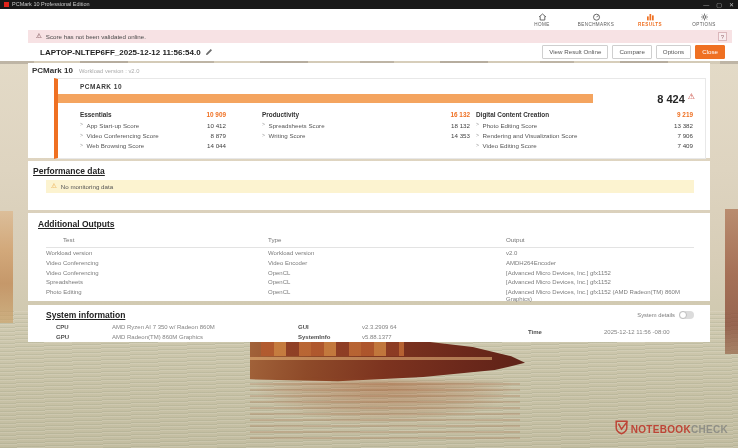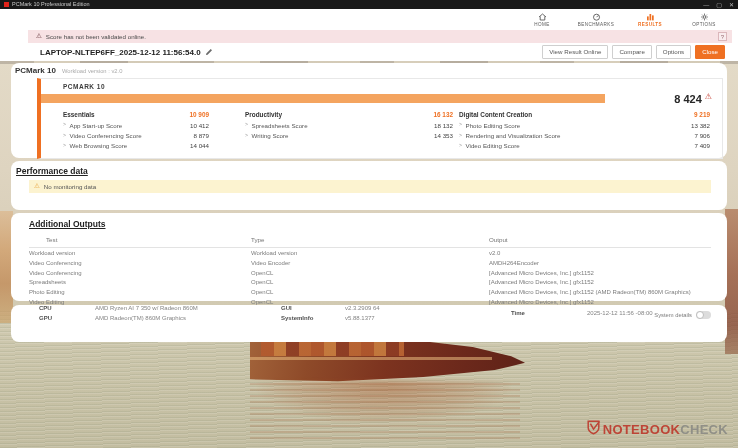--- a/index.html
+++ b/index.html
@@ -60,26 +60,26 @@
     background:repeating-linear-gradient(90deg,#b55a2e 0 13px,#cd8241 13px 25px,#8f3d24 25px 38px,#c06a35 38px 50px); }
   .ship .deckline { position:absolute; left:0; top:44%; width:88%; height:3px; background:rgba(235,190,130,.55); }
   .ship-bridge { position:absolute; left:272px; top:270px; width:26px; height:10px; background:#e9e1d0;
     box-shadow:14px 2px 0 -2px #d9d0bd; }
   .reflection { position:absolute; left:258px; top:320px; width:252px; height:42px; filter:blur(2px); opacity:.8;
     background:radial-gradient(ellipse at 50% 0%, rgba(165,80,35,.55) 0%, rgba(165,80,35,.18) 55%, rgba(165,80,35,0) 75%); }
   .reflect-streaks { position:absolute; left:250px; top:322px; width:270px; height:60px; opacity:.35;
     background:repeating-linear-gradient(180deg, rgba(150,70,30,.5) 0 2px, transparent 2px 6px); }
 
   .watermark { position:absolute; right:10px; bottom:9px; display:flex; align-items:center; gap:3px; opacity:.92; }
-  .wm-text { font-size:13px; font-weight:bold; letter-spacing:.3px; line-height:1; }
+  .wm-text { font-size:10px; font-weight:bold; letter-spacing:.3px; line-height:1; }
   .wm-text .w1 { color:#bd3b2e; }
   .wm-text .w2 { color:#8c8c85; }
 
   
-  .panel { position:relative; background:#fff; margin:0 11px;border-radius:8px; }
+  .panel { position:relative; background:#fff; margin:0 28px; }
   .p1 { margin-top:2px; height:95px; margin-bottom:3px; }
   .p2 { height:49px; margin-bottom:3px; }
   .p3 { height:88px; margin-bottom:4px; }
   .p4 { height:37px; }
 
   
   .p1-label { display:flex; align-items:baseline; padding:3px 0 2px 4px; }
   .p1-label .t { font-size:8px; font-weight:bold; color:#333; }
   .p1-label .v { font-size:5.8px; color:#ababab; margin-left:6px; }
   .score-box { position:relative; margin:1px 4px 0 26px; border:1px solid #e8e8e8; border-left:4px solid #ef7022; padding:4px 0 6px; }
@@ -103,21 +103,21 @@
   .sec-title { font-size:8.5px; font-weight:bold; color:#222;text-decoration:underline; }
   .p2 .sec-title { padding:5px 0 0 5px; }
   .mon-row { display:flex; align-items:baseline; padding:4px 16px 0 18px; }
   .mon-title { font-size:7.5px; font-weight:bold; color:#2e2e2e; }
   .mon-details { margin-left:auto; font-size:5.8px; color:#8b8b8b; cursor:pointer; }
   .yellowbar { margin:3.5px 16px 0 18px; background:#fcf3d0; padding:3px 5px; display:flex; align-items:center; gap:4px; }
   .ytri { color:#e8a33d; font-size:6.5px; line-height:1; }
   .ytext { font-size:6.2px; color:#555; }
 
   
-  .p3 .sec-title { padding:6px 0 0 18px; }
+  .p3 .sec-title { padding:6px 0 0 10px; }
   .ao-table { margin:4px 16px 0 18px; }
   .ao-head { display:grid; grid-template-columns:222px 238px 1fr; font-size:6.2px; color:#757575;
              padding:3px 0 4px; border-bottom:1px solid #e3e3e3; }
   .ao-head .c1 { padding-left:17px; }
   .ao-row { display:grid; grid-template-columns:222px 238px 1fr; font-size:6px; color:#7c7c7c; padding:1.8px 0; line-height:1.05; }
 
   
   .p4 .sec-title { padding:5px 0 0 18px; }
   .sys-toggle { position:absolute; top:6px; right:16px; display:flex; align-items:center; gap:4px; cursor:pointer; }
   .sys-toggle .lbl { font-size:5.8px; color:#7c7c7c; }
@@ -385,20 +385,21 @@
         </div>
         <div class="ao-row">
           <span>Writing</span>
           <span>OpenGL</span>
           <span>disabled</span>
         </div>
       </div>
     </div>
 
     <div class="panel p4">
+      <div class="sec-title">System information</div>
       <div class="sys-toggle">
         <span class="lbl">System details</span>
         <span class="toggle-pill">
             <span class="knob"></span>
           </span>
       </div>
       <div class="sysgrid">
         <div class="sg sg1">
           <div class="sys-row">
             <span class="sys-label">CPU</span>

